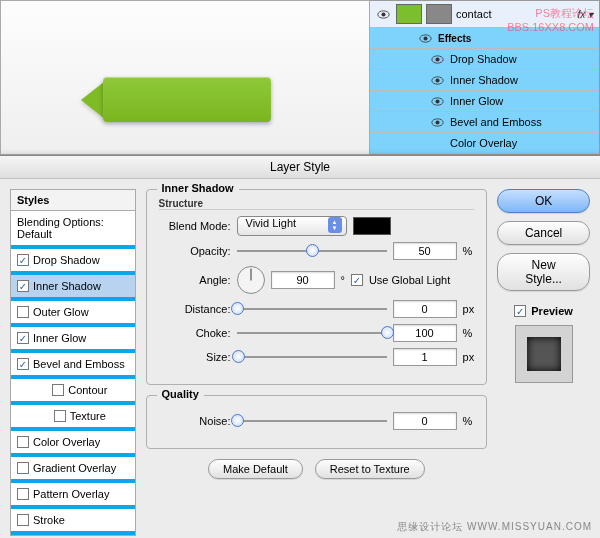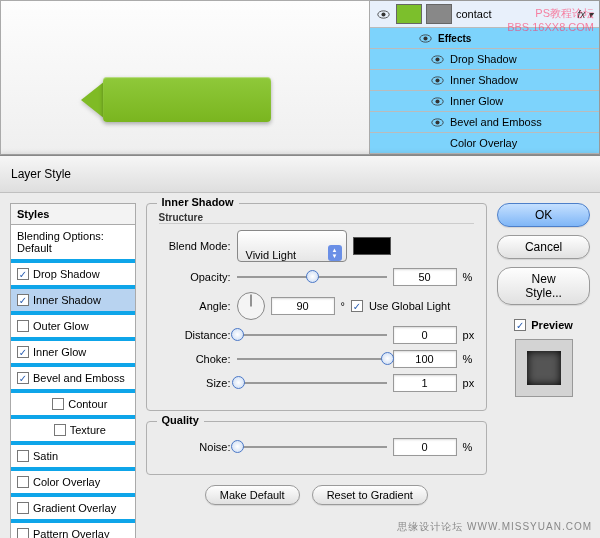--- a/index.html
+++ b/index.html
@@ -19,37 +19,37 @@
 .eye svg { width: 13px; height: 9px; }
 .thumb { width: 26px; height: 20px; border: 1px solid #666; margin-right: 4px; }
 .thumb.green { background: #7cbf2c; }
 .thumb.gray { background: #888; }
 .fx { margin-left: auto; font-style: italic; font-size: 10px; color: #333; }
 .effects-label { font-weight: bold; font-size: 10px; }
 .watermark { position: absolute; right: 6px; top: 6px; color: rgba(255,50,100,.6); font-size: 14px; text-align: right; pointer-events: none; }
 
 
 .dialog { position: absolute; left: 0; right: 0; top: 155px; bottom: 0; background: #ececec; border-top: 1px solid #888; box-shadow: 0 -1px 6px rgba(0,0,0,.15); }
-.dlg-title { padding: 11px; font-size: 12px; border-bottom: 1px solid #c0c0c0; background: linear-gradient(#f6f6f6, #dedede); }
+.dlg-title { text-align: center; padding: 4px; font-size: 12px; border-bottom: 1px solid #c0c0c0; background: linear-gradient(#f6f6f6, #dedede); }
 .dlg-body { display: flex; padding: 10px; gap: 10px; height: calc(100% - 26px); }
 
 .styles-list { width: 135px; border: 1px solid #aaa; background: #fff; align-self: flex-start; }
 .styles-hdr { padding: 4px 6px; border-bottom: 1px solid #aaa; background: #f3f3f3; font-weight: bold; }
 .style-item { padding: 5px 6px; border-bottom: 4px solid #0ea5e9; display: flex; align-items: center; gap: 4px; cursor: pointer; }
 .style-item.selected { background: #b8d3f0; }
 .style-item.sub2 { padding-left: 20px; justify-content: center; }
 .cb { width: 12px; height: 12px; border: 1px solid #777; background: #fff; display: inline-flex; align-items: center; justify-content: center; font-size: 10px; color: #2a5db0; }
 
 .main-panel { flex: 1; }
 .fieldset { border: 1px solid #b0b0b0; border-radius: 4px; padding: 10px 12px 12px; margin-bottom: 10px; position: relative; }
 .fieldset > .legend { position: absolute; top: -8px; left: 10px; background: #ececec; padding: 0 5px; font-weight: bold; font-size: 11px; }
 .sublegend { font-weight: bold; font-size: 10px; margin: -2px 0 6px 0; color: #333; border-bottom: 1px solid #ccc; }
 .row { display: flex; align-items: center; margin: 6px 0; gap: 6px; }
 .row .lbl { width: 72px; text-align: right; }
-.dropdown { display: flex; align-items: flex-end; height: 32px; border: 1px solid #888; border-radius: 4px; background: linear-gradient(#fff,#e6e6e6); padding: 0 4px 0 8px; min-width: 110px; justify-content: space-between; gap: 8px; }
+.dropdown { display: flex; align-items: flex-start; height: 20px; border: 1px solid #888; border-radius: 4px; background: linear-gradient(#fff,#e6e6e6); padding: 0 4px 0 8px; min-width: 110px; justify-content: space-between; gap: 8px; }
 .dropdown .arrows { width: 14px; height: 16px; background: #6a8fe6; border-radius: 3px; display: flex; flex-direction: column; align-items: center; justify-content: center; color: #fff; font-size: 6px; line-height: 6px; }
 .swatch { width: 38px; height: 18px; border: 1px solid #555; background: #000; }
 .slider { position: relative; width: 150px; height: 14px; }
 .slider .track { position: absolute; left: 0; right: 0; top: 6px; height: 2px; background: #999; }
 .slider .thumb-s { position: absolute; top: 0; width: 13px; height: 13px; border-radius: 50%; background: radial-gradient(#fff,#c6d8f2); border: 1px solid #4b78c7; transform: translateX(-6px); }
 .numbox { width: 64px; height: 18px; border: 1px solid #999; background: #fff; text-align: center; box-shadow: inset 0 1px 2px rgba(0,0,0,.15); }
 .angle { width: 28px; height: 28px; border: 1px solid #888; border-radius: 50%; background: #f4f4f4; position: relative; }
 .angle:after { content: ""; position: absolute; left: 50%; top: 50%; width: 12px; height: 1px; background: #333; transform-origin: left center; transform: rotate(-90deg); }
 .contour-sw { width: 28px; height: 22px; border: 1px solid #666; background: linear-gradient(135deg, #444 0%, #444 49%, #ddd 50%, #ddd 100%); }
 .btn-row { display: flex; gap: 12px; justify-content: center; margin-top: 4px; }
@@ -177,24 +177,20 @@
           <div class="style-item sub2">
             <span class="cb"></span>
             <span>Contour</span>
           </div>
           <div class="style-item sub2">
             <span class="cb"></span>
             <span>Texture</span>
           </div>
           <div class="style-item">
             <span class="cb"></span>
-            <span>Satin</span>
-          </div>
-          <div class="style-item">
-            <span class="cb"></span>
             <span>Color Overlay</span>
           </div>
           <div class="style-item">
             <span class="cb"></span>
             <span>Gradient Overlay</span>
           </div>
           <div class="style-item">
             <span class="cb"></span>
             <span>Pattern Overlay</span>
           </div>
@@ -271,21 +267,21 @@
               <div class="track"></div>
               <div class="thumb-s" style="left:0%"></div>
             </div>
           <input class="numbox" value="0" style="">
           <span>%</span>
         </div>
       </div>
 
       <div class="btn-row">
         <button class="mac-btn">Make Default</button>
-        <button class="mac-btn">Reset to Gradient</button>
+        <button class="mac-btn">Reset to Texture</button>
       </div>
     </div>
 
     <div class="right-col">
       <button class="mac-btn big primary">OK</button>
       <button class="mac-btn big">Cancel</button>
       <button class="mac-btn big">New Style...</button>
       <div class="preview-cb">
         <span class="cb">✓</span>
         <span style="font-weight:bold">Preview</span>

